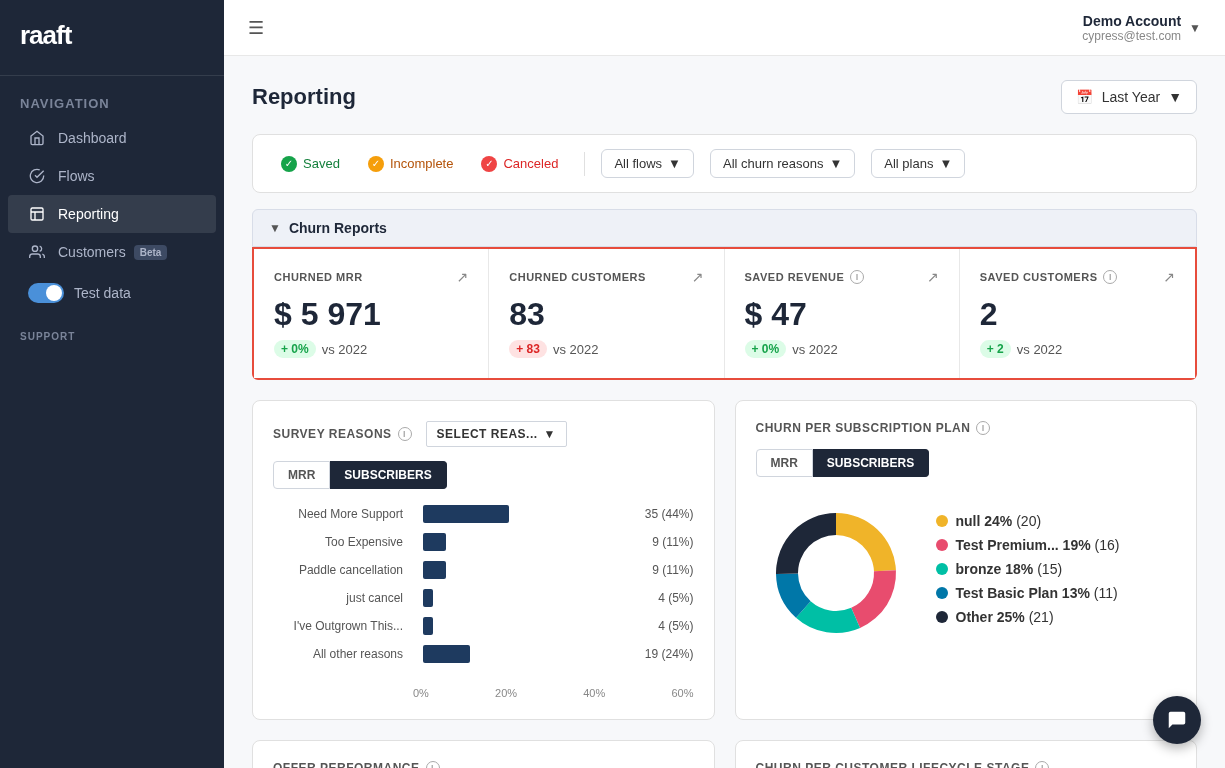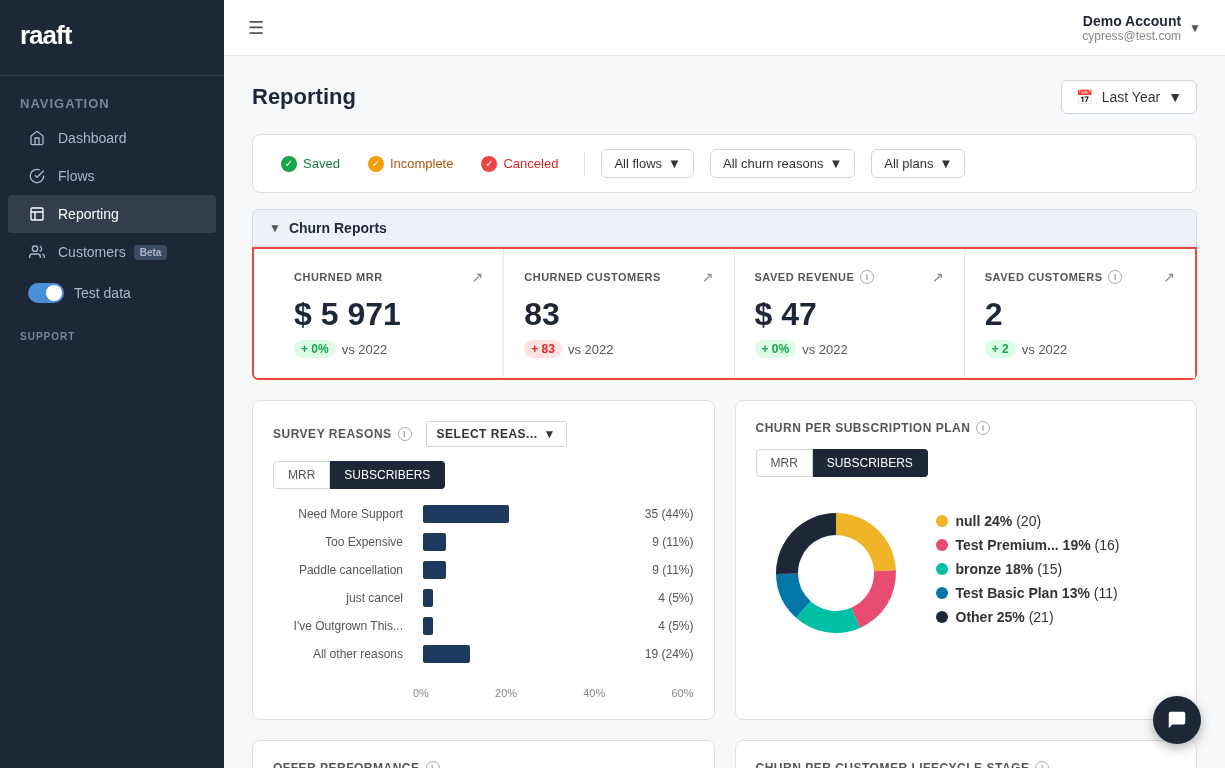--- a/index.html
+++ b/index.html
@@ -214,21 +214,20 @@
 
     
     .metrics-grid {
       display: grid;
       grid-template-columns: repeat(4, 1fr);
       gap: 0;
       border: 2px solid #e74c3c;
       border-radius: 0 0 6px 6px;
       background: #fff;
       margin-bottom: 20px;
-      padding-left: 20px;
     }
     .metric-card {
       background: #fff;
       padding: 20px;
       border-right: 1px solid #e8e8e8;
     }
     .metric-card:last-child { border-right: none; }
     .metric-header {
       display: flex;
       align-items: center;
@@ -296,21 +295,21 @@
 
     
     .toggle-buttons {
       display: flex;
       gap: 0;
       margin-bottom: 16px;
     }
     .toggle-btn {
       padding: 6px 14px;
       font-size: 12px;
-      font-weight: 400;
+      font-weight: 700;
       border: 1px solid #d0d5dd;
       cursor: pointer;
       background: #fff;
       color: #555;
     }
     .toggle-btn:first-child { border-radius: 4px 0 0 4px; }
     .toggle-btn:last-child { border-radius: 0 4px 4px 0; border-left: none; }
     .toggle-btn.active { background: #1e2738; color: #fff; border-color: #1e2738; }
 
     

